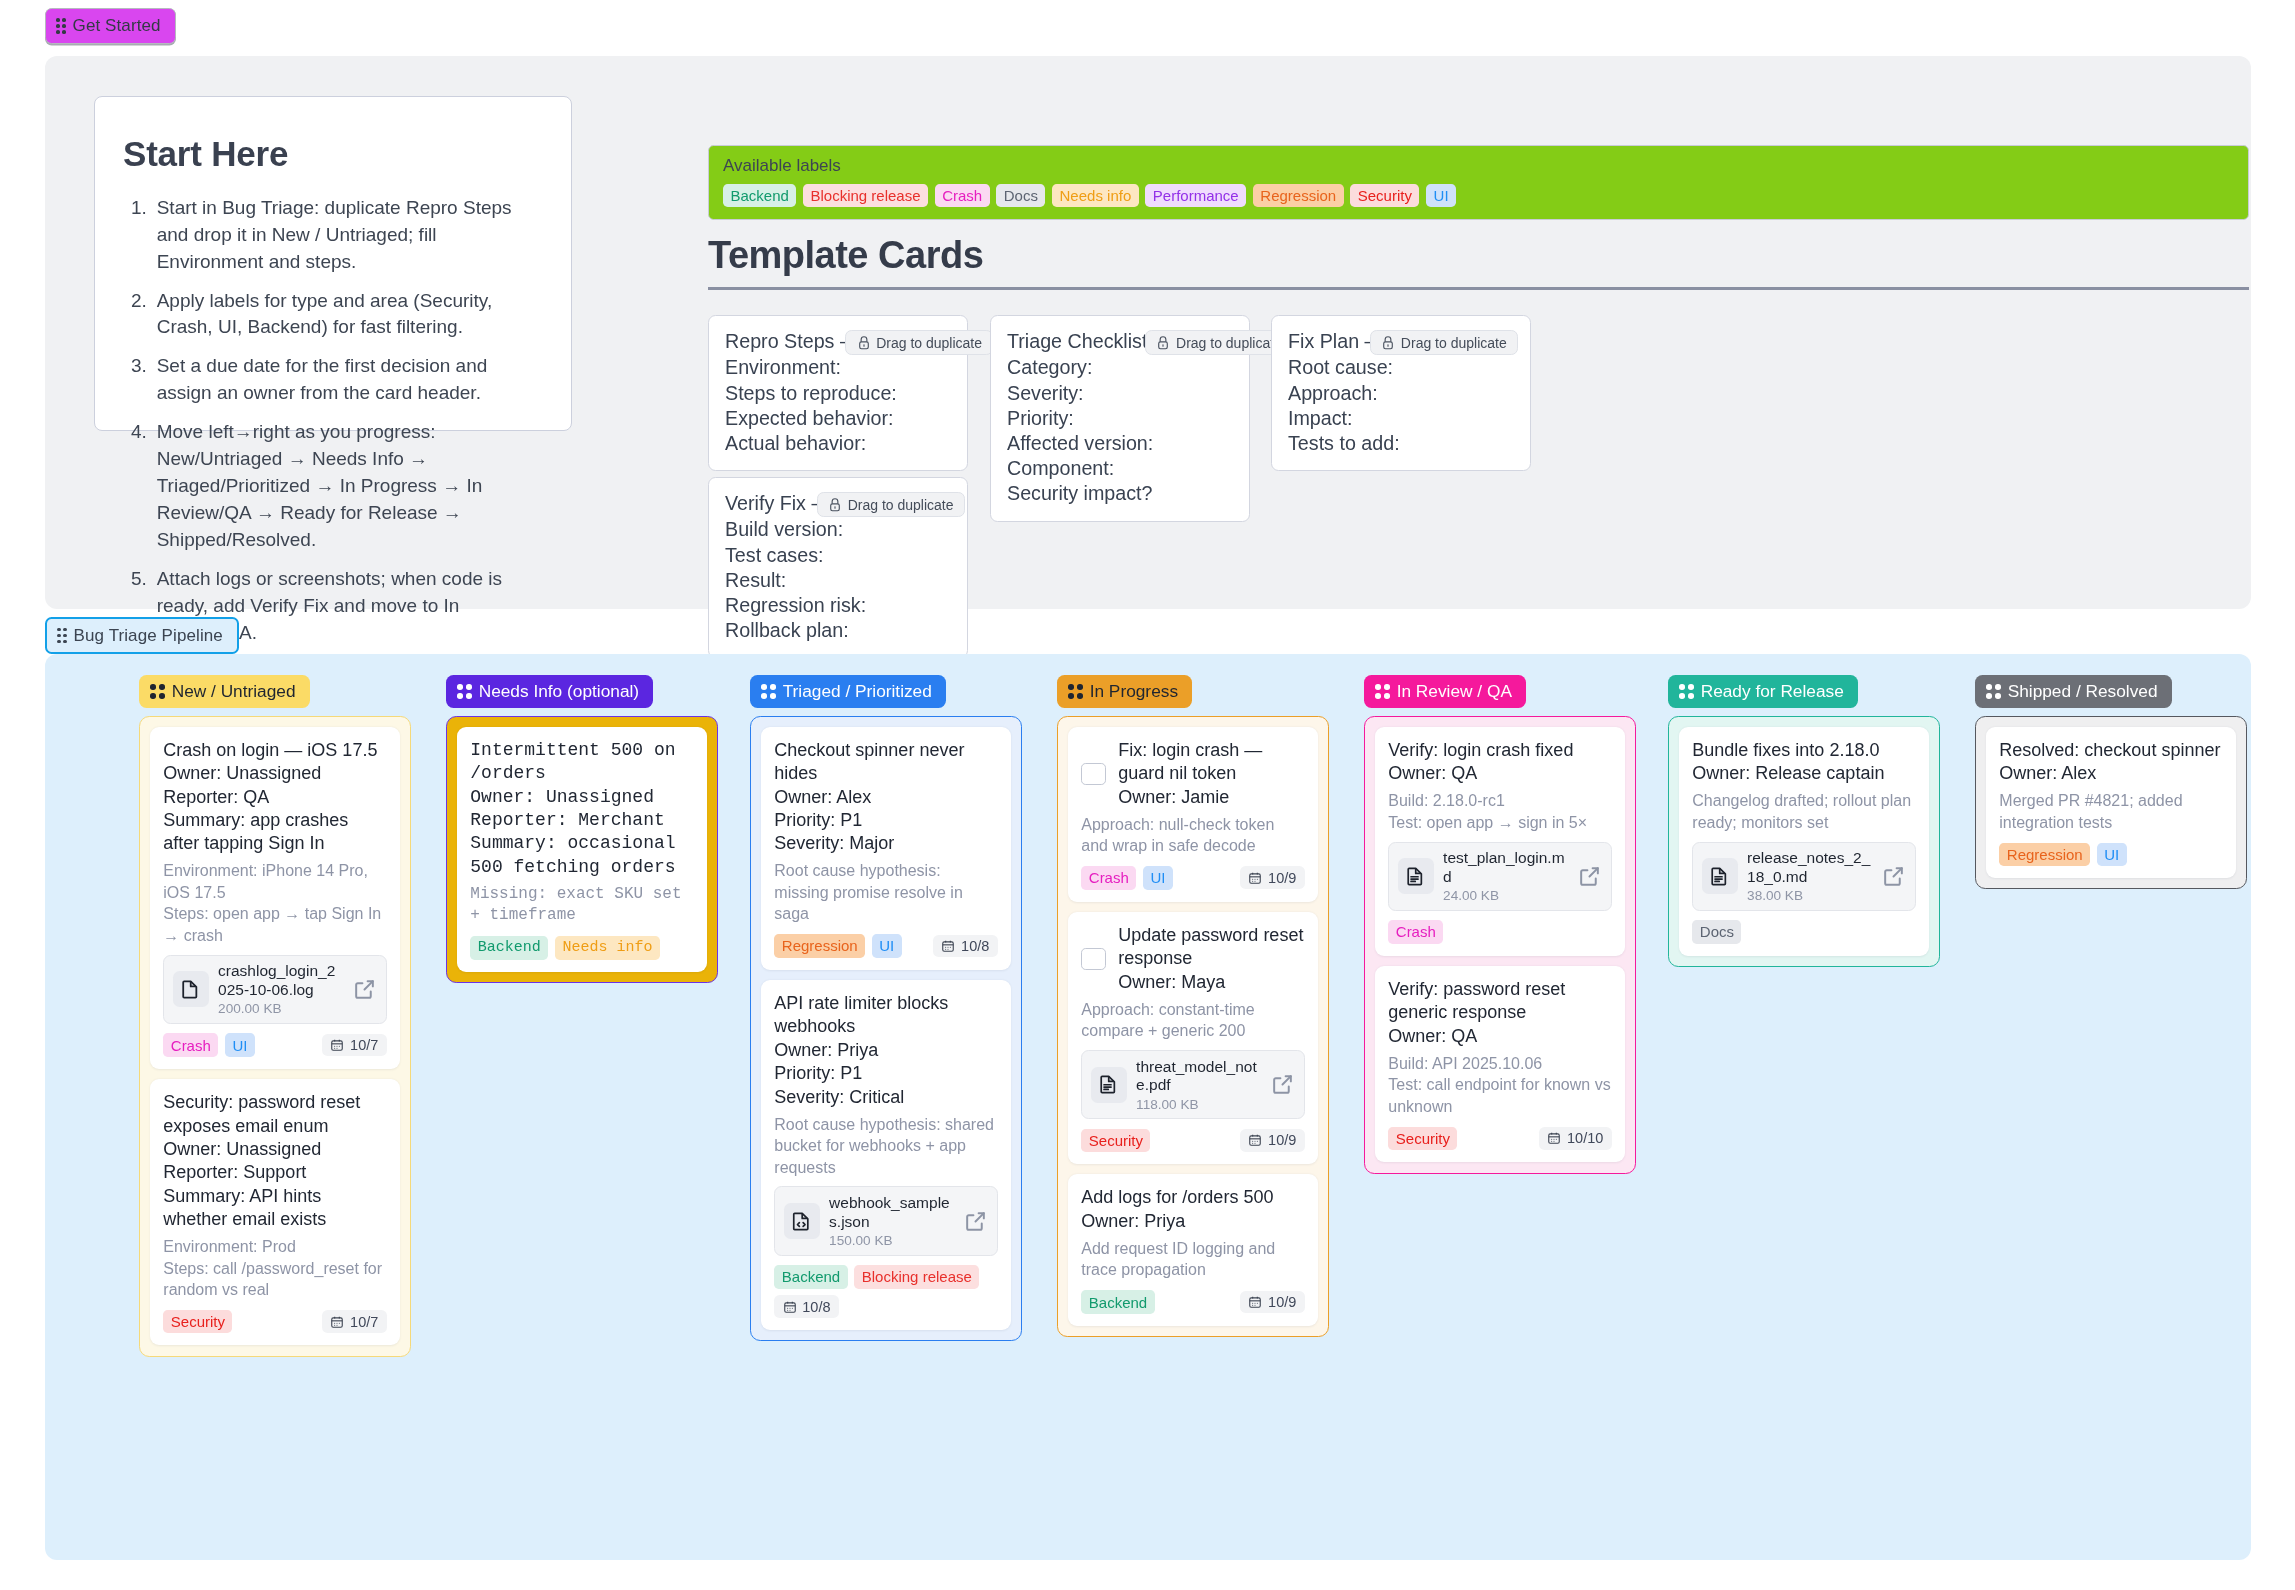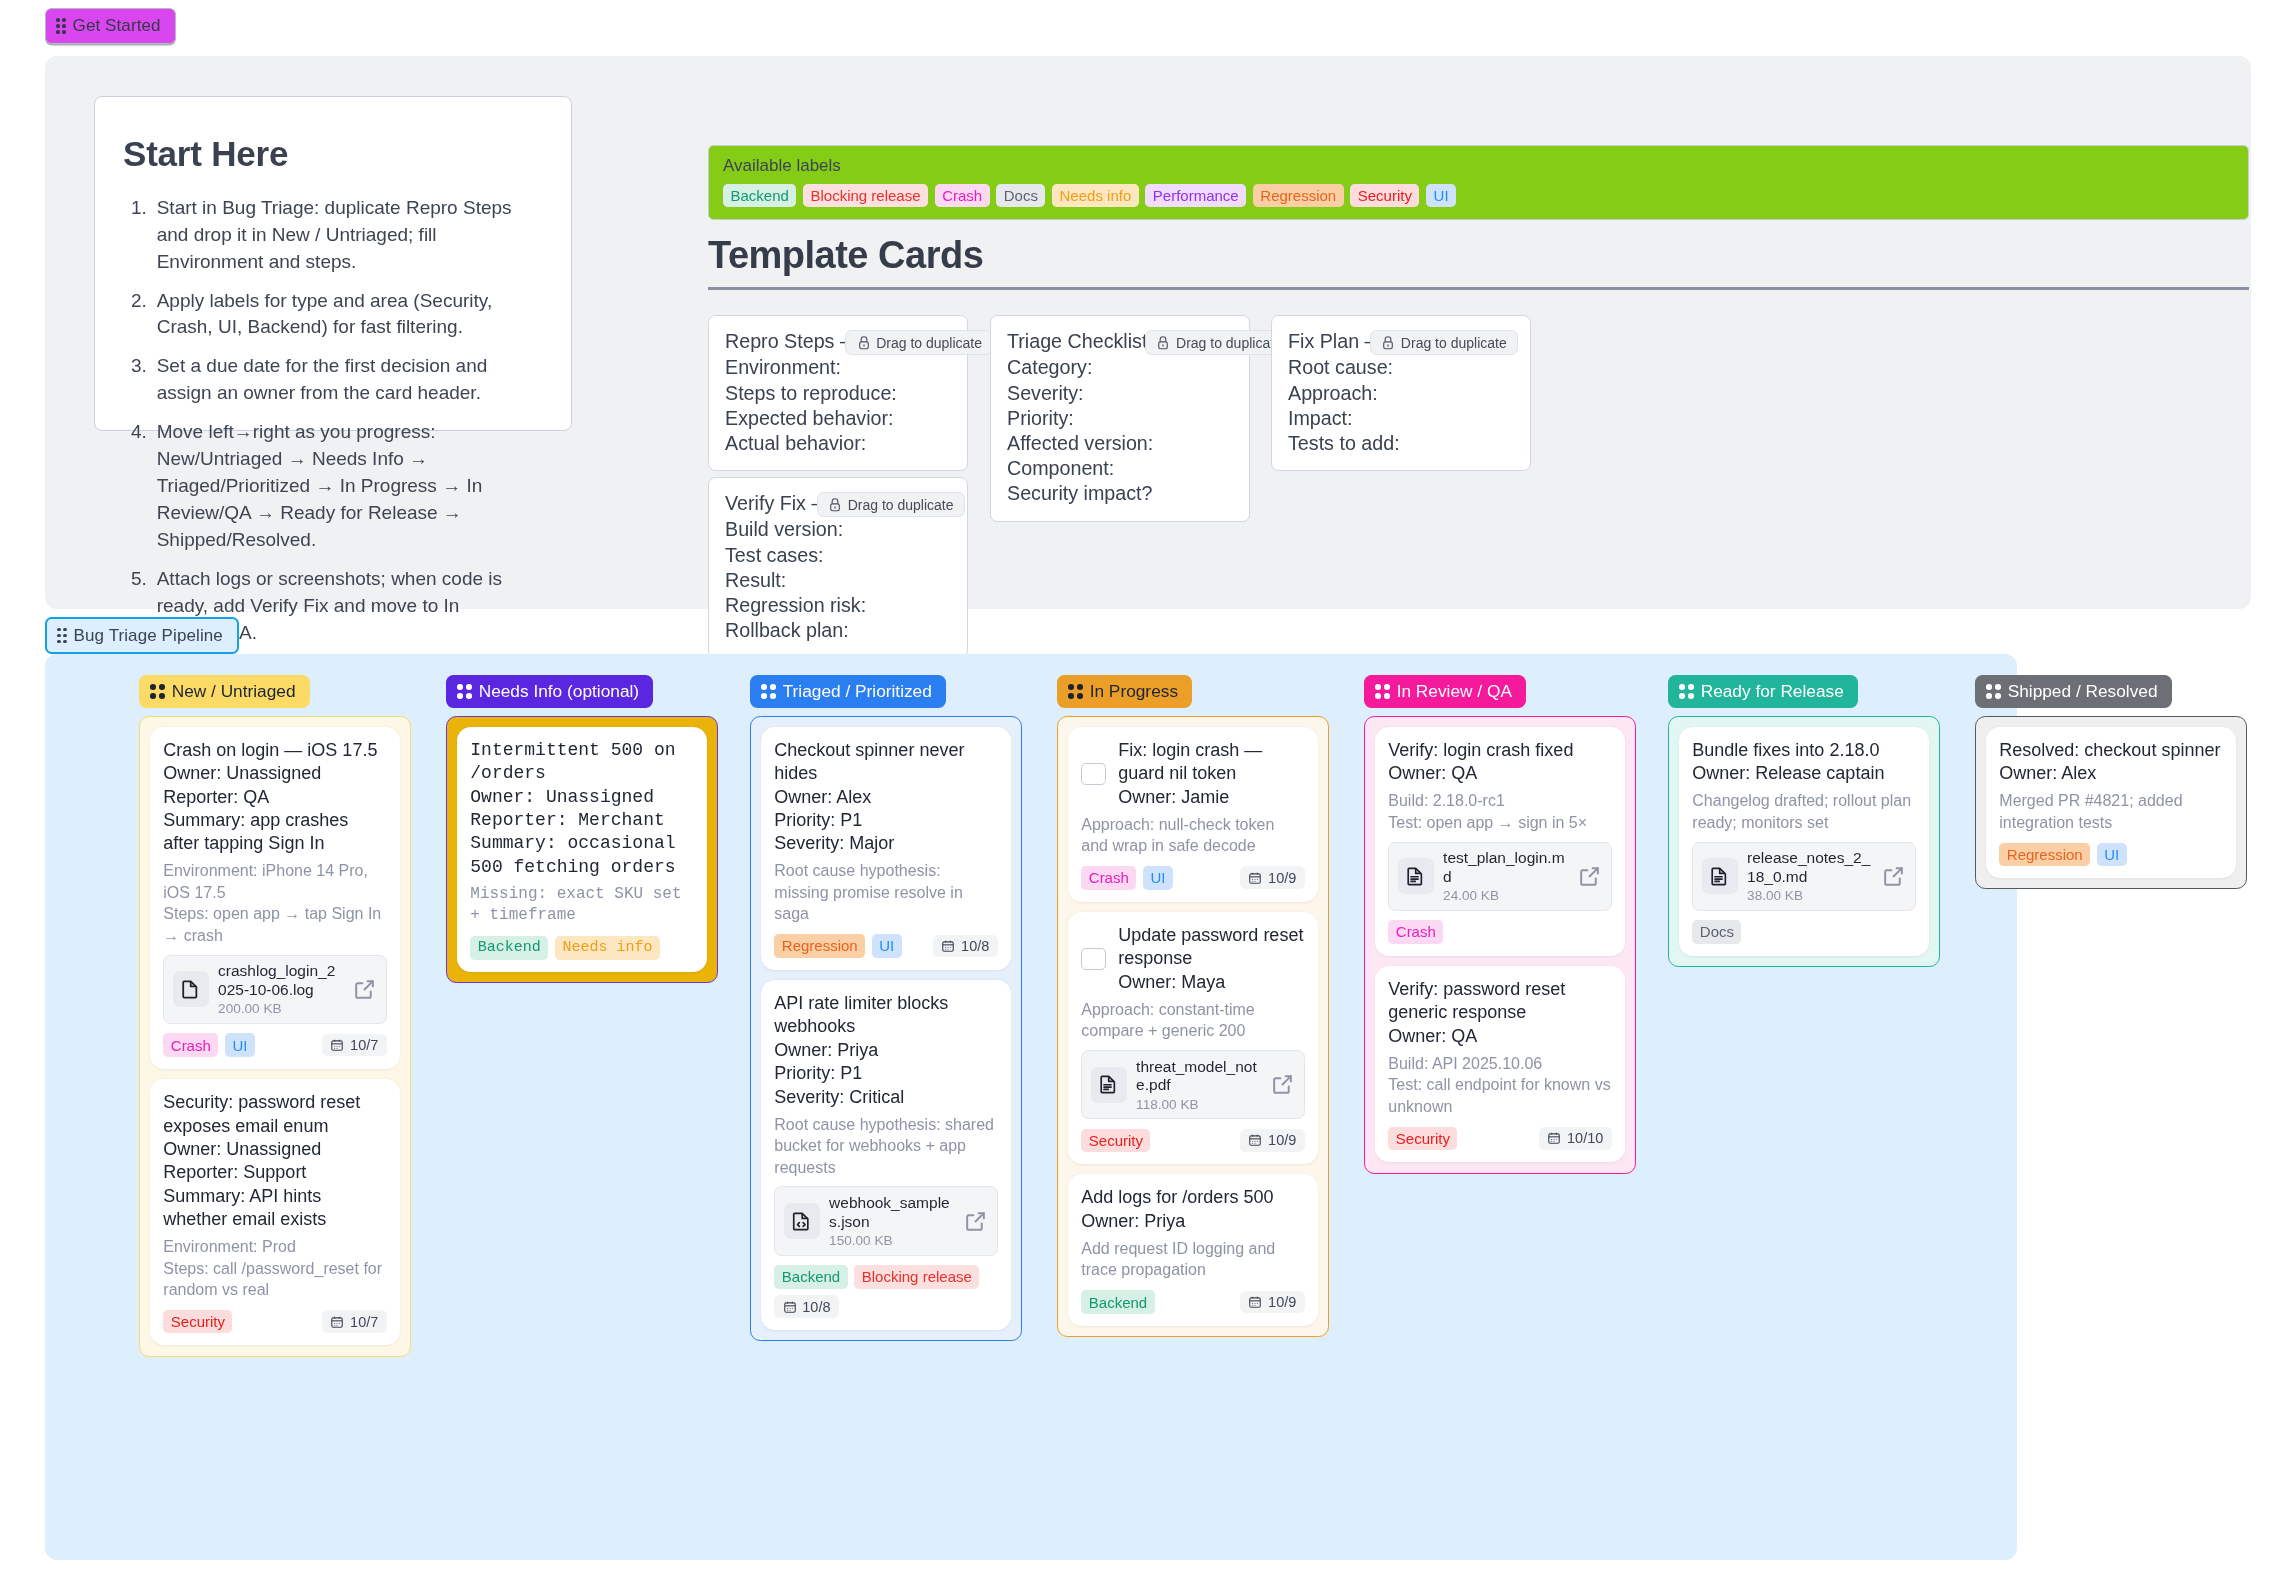--- a/index.html
+++ b/index.html
@@ -72,31 +72,31 @@
   .tpl-line{ font-size:19.7px; color:#394251; line-height:1.28; }
 
   #tpl-repro{ left:663px; top:259px; width:260px; }
   #tpl-triage{ left:945px; top:259px; width:260px; }
   #tpl-fix{    left:1226px; top:259px; width:260px; }
   #tpl-verify{ left:663px; top:421px; width:260px; }
 
   
   #pipeline-tabrow{ position:absolute; left:45px; top:617px; }
   #board{
-    position:absolute; left:45px; top:654px; width:1972px; height:906px;
+    position:absolute; left:45px; top:654px; width:2206px; height:906px;
     background:#ddeffc; border-radius:12px;
   }
   .col{ position:absolute; top:21px; width:272px; }
   .col-head{
     display:inline-flex; align-items:center; gap:6.6px; border-radius:7.5px;
     padding:6px 14px 6px 11.2px; font-size:17.3px; white-space:nowrap; margin-bottom:7.5px;
   }
   .col-body{ border-radius:10.3px; border:1.9px solid; padding:10.3px; }
   .bug-card{
-    background:#ffffff; border-radius:14px; padding:12px 13px;
+    background:#ffffff; border-radius:9px; padding:12px 13px;
     margin-bottom:10.3px; box-shadow:0 0.9px 2.3px rgba(20,30,60,.07);
   }
   .bug-card:last-child{ margin-bottom:0; }
   .card-flexrow{ display:flex; align-items:center; gap:12px;}
   .card-check{ flex:0 0 auto; width:25px; height:22.5px; border:1.9px solid #c3c8d4;
     border-radius:4.7px; background:#fff; }
   .card-main-title{ font-size:18px; line-height:1.3; color:#212733; }
   .card-meta{ font-size:16px; line-height:1.34; color:#8e94a6; margin-top:4.7px;}
   .attach{
     display:flex; align-items:center; gap:9.4px; background:#f4f5f7;

